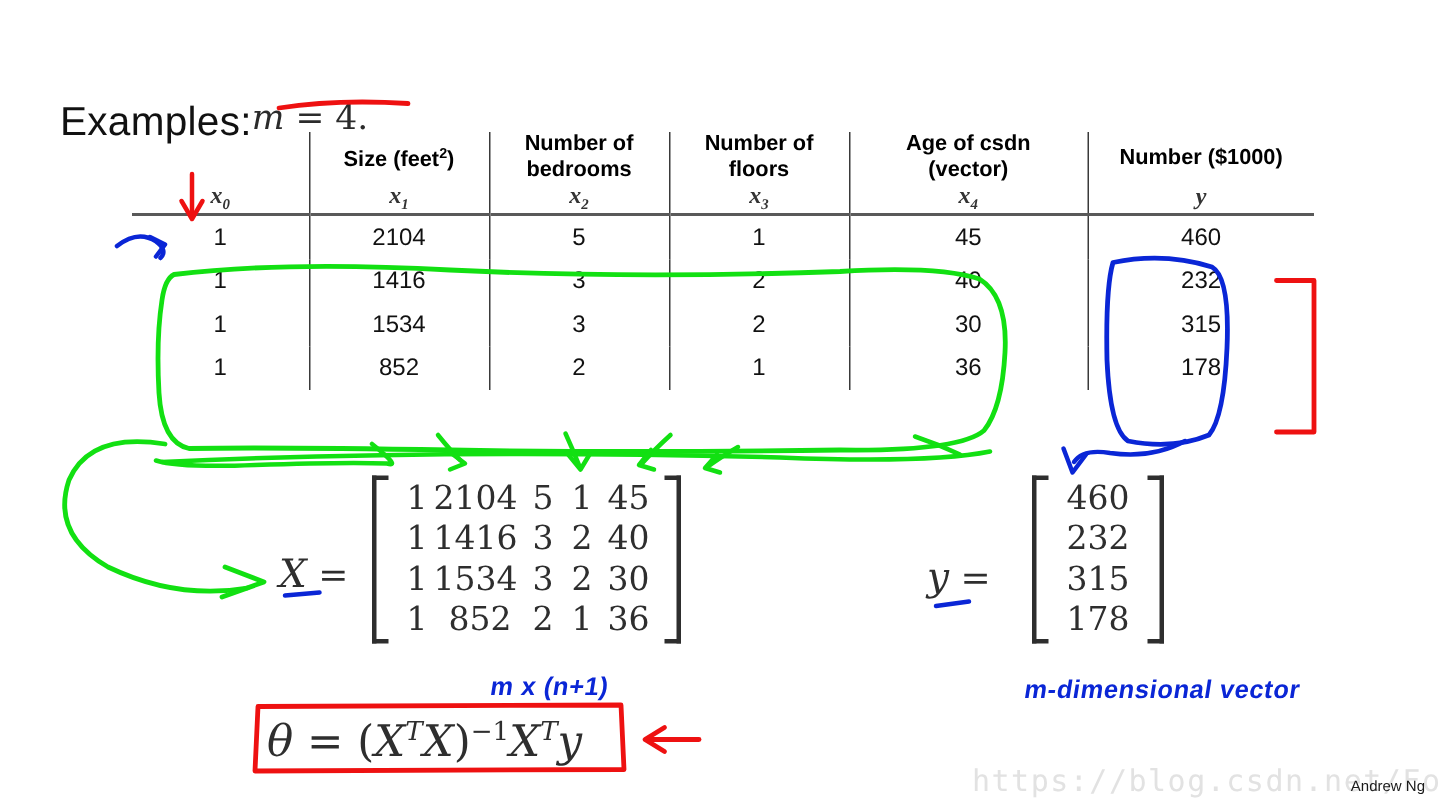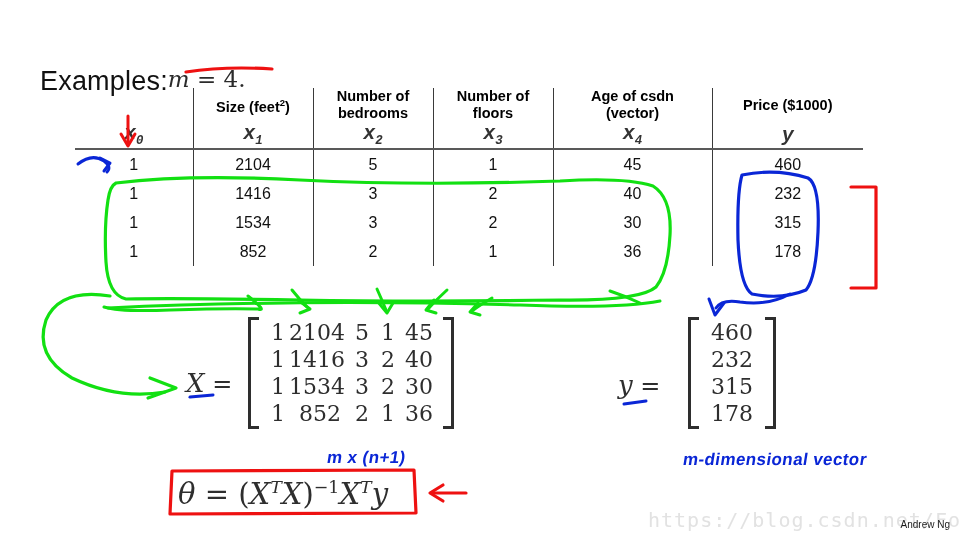--- a/index.html
+++ b/index.html
@@ -12,31 +12,31 @@
   }
   #stage{position:relative;width:960px;height:540px;}
 
   
   .title-row{position:absolute;left:40px;top:34px;display:flex;align-items:flex-start;margin-top:32px;}
   .title-text{font-size:27px;color:#111;letter-spacing:.2px;}
   .title-math{font-family:"DejaVu Serif", serif;font-style:italic;font-size:23px;color:#2b2b2b;}
   .title-math .eq,.title-math .num{font-style:normal;}
 
   
-  .table-wrap{position:absolute;left:75px;top:88px;width:788px;}
+  .table-wrap{position:absolute;left:88px;top:88px;width:788px;}
   table.data{border-collapse:collapse;width:788px;table-layout:fixed;}
   table.data th,table.data td{padding:0;text-align:center;vertical-align:middle;}
   .hdr-label{
     font-family:"Liberation Sans", sans-serif;
     font-weight:bold;font-size:14.5px;color:#000;
     line-height:17px;padding:3px 2px 4px 2px;
   }
   .hdr-sym{
-    font-family:Liberation Mono, monospace;font-style:italic;
-    font-size:20px;color:#333;padding-bottom:4px;padding-top:2px;
+    font-family:Liberation Serif, serif;font-style:italic;
+    font-size:16px;color:#333;padding-bottom:4px;padding-top:2px;
   }
   .hdr-sym sub{font-size:.62em;font-style:italic;}
   .sup{font-size:.66em;vertical-align:super;}
   .cell{
     font-family:"Liberation Sans", sans-serif;
     font-size:16px;color:#111;height:29px;
   }
   .vline{border-left:1.4px solid #3a3a3a;}
   .underline-row td,.underline-row th{border-bottom:2.2px solid #595959;}
 
@@ -112,21 +112,21 @@
           </th>
           <th class="hdr-label vline">
             <span>Number of</span><br>
             <span>floors</span>
           </th>
           <th class="hdr-label vline">
             <span>Age of csdn</span><br>
             <span>(vector)</span>
           </th>
           <th class="hdr-label vline">
-            <span>Price ($1000)</span>
+            <span>Number ($1000)</span>
           </th>
         </tr>
         <tr class="underline-row">
           <th class="hdr-sym">
             <i>x</i><sub>0</sub>
           </th>
           <th class="hdr-sym vline">
             <i>x</i><sub>1</sub>
           </th>
           <th class="hdr-sym vline">

